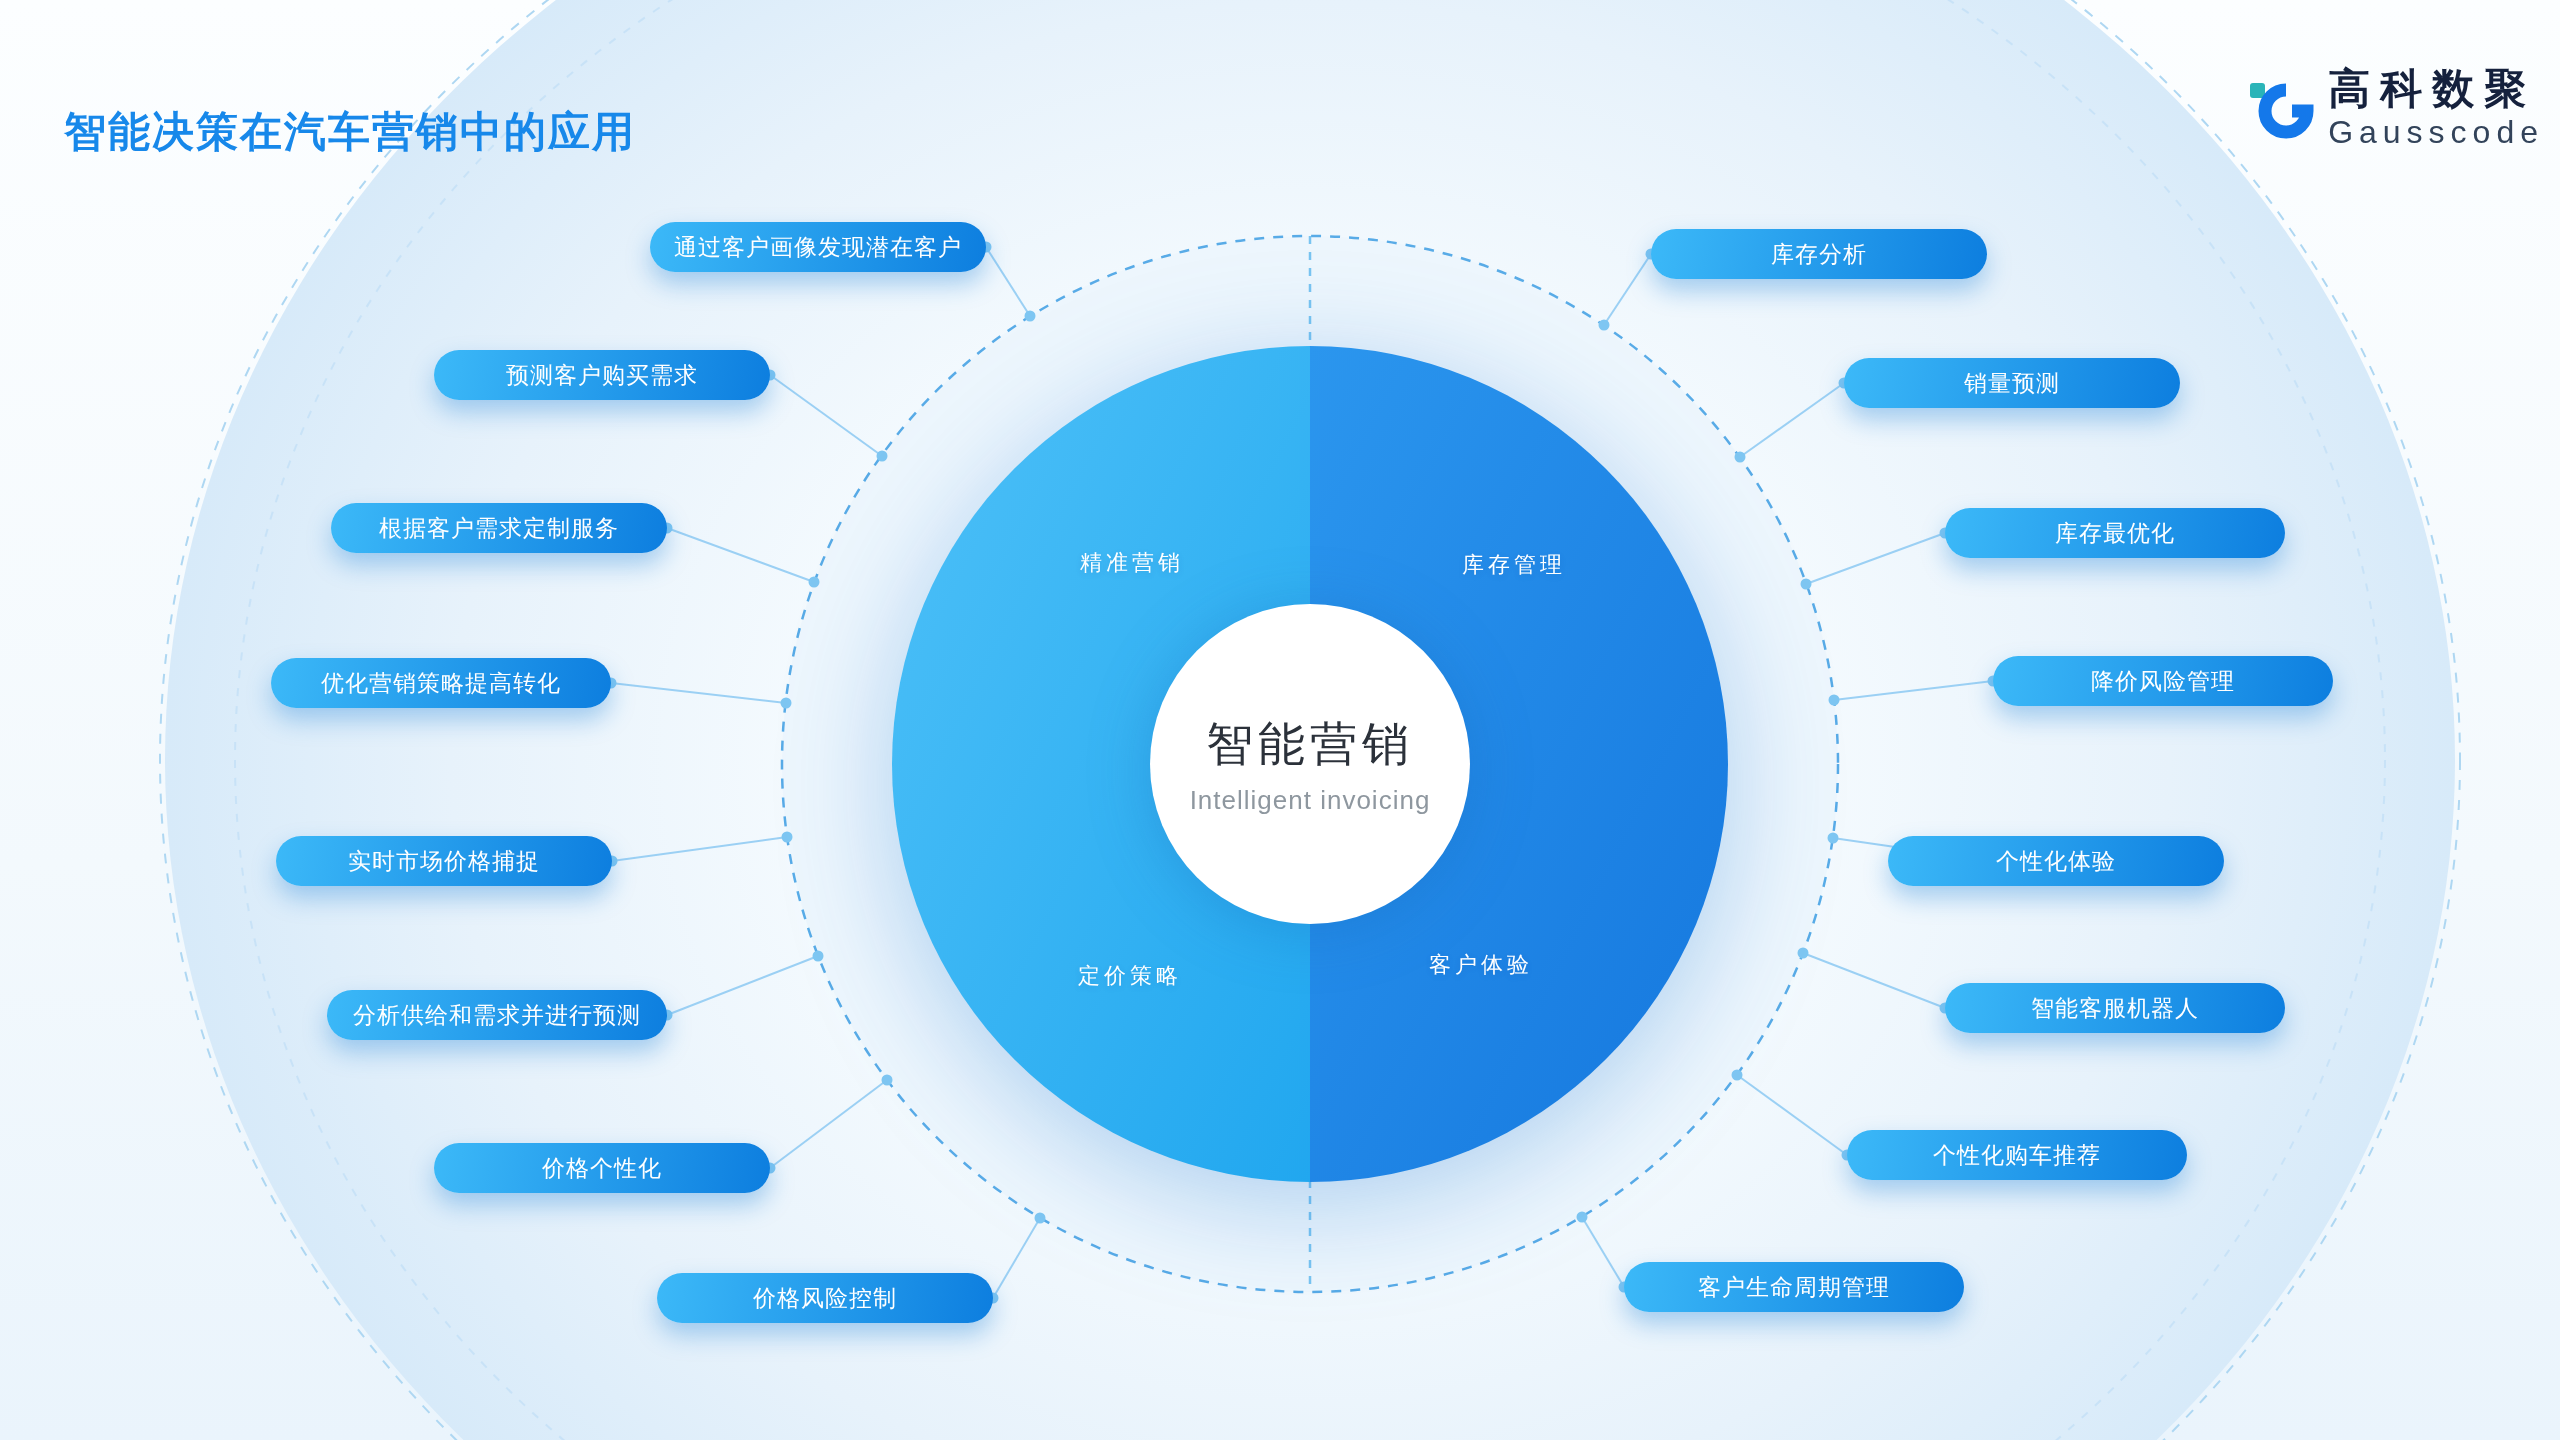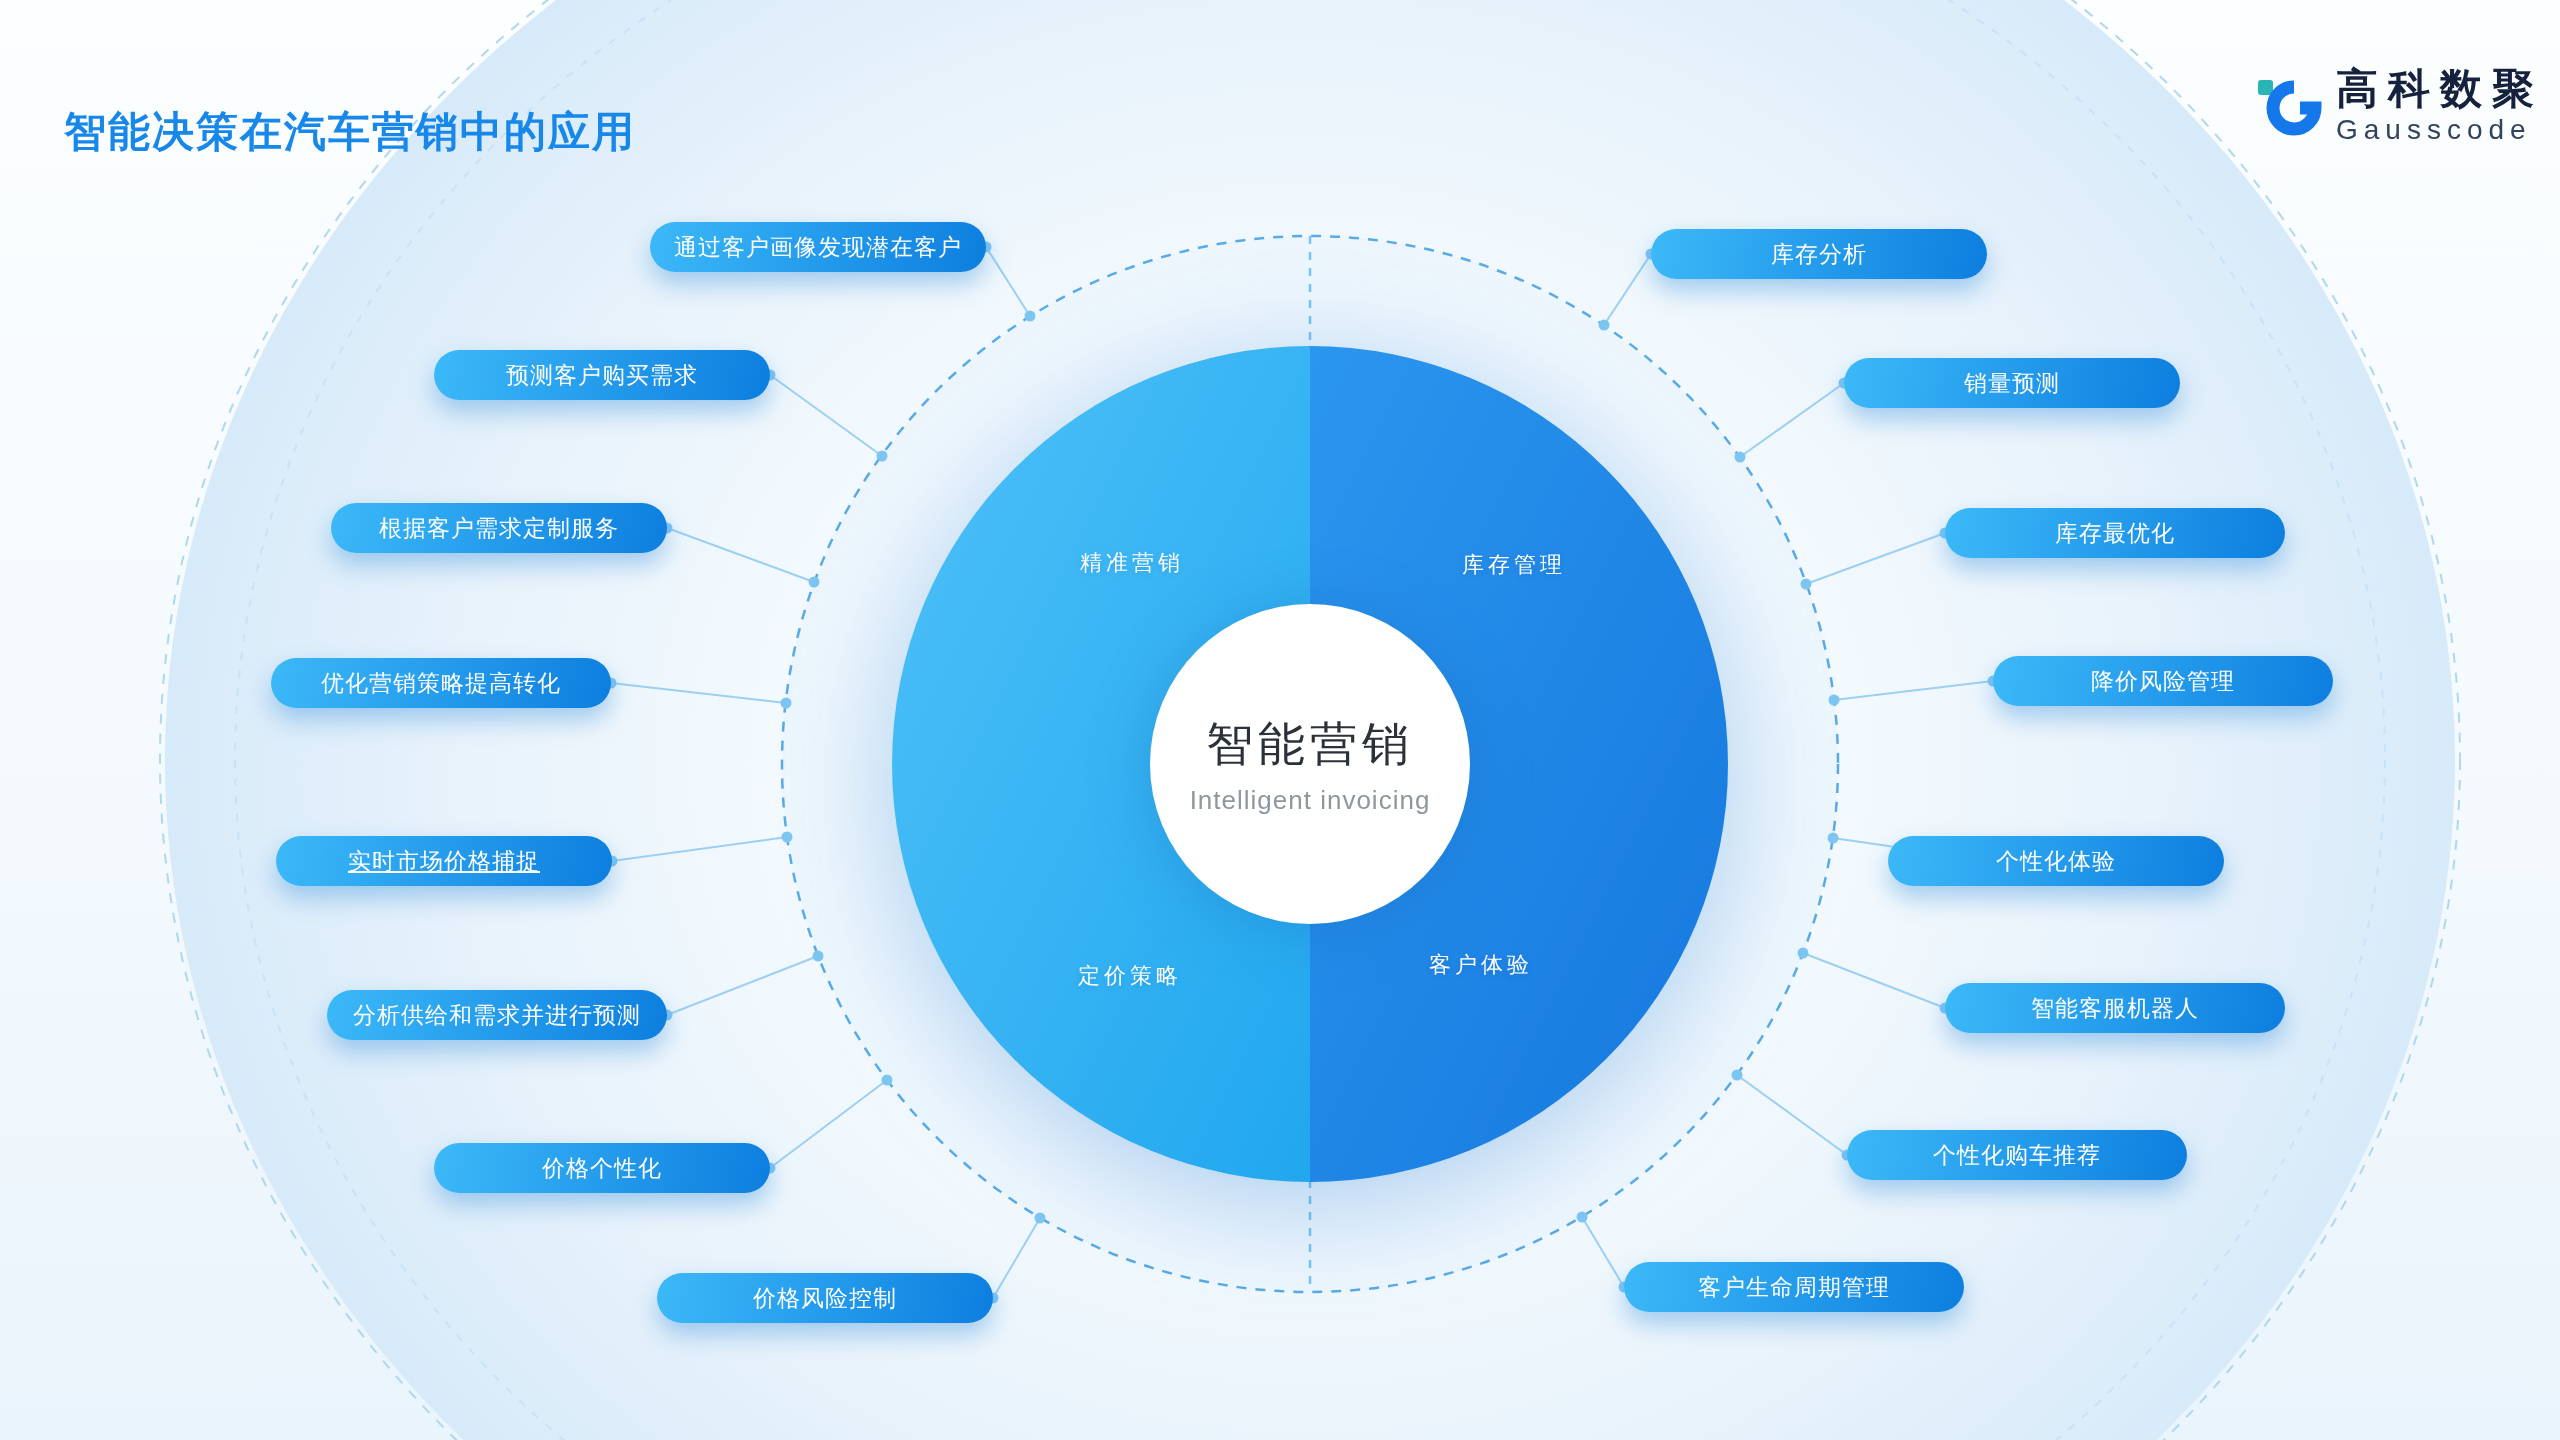--- a/index.html
+++ b/index.html
@@ -14,21 +14,21 @@
 
   .page-title {
     position:absolute; left:64px; top:104px;
     font-size:42px; font-weight:bold; letter-spacing:2px; color:#1788ea;
   }
 
   .brand { position:absolute; right:16px; top:66px; display:flex; align-items:center; gap:14px; }
   .brand-icon { width:64px; height:64px; }
   .brand-text { display:flex; flex-direction:column; align-items:flex-start; }
   .brand-name { font-size:42px; font-weight:bold; color:#15213d; letter-spacing:10px; line-height:1.1; }
-  .brand-sub { font-size:28px; color:#32435a; letter-spacing:6px; margin-top:2px; }
+  .brand-sub { font-size:32px; color:#32435a; letter-spacing:6px; margin-top:2px; }
 
   .quad {
     position:absolute; transform:translate(-50%,-50%);
     color:#ffffff; font-size:22px; letter-spacing:4px; font-weight:400;
     text-shadow:0 2px 6px rgba(0,60,140,0.15); white-space:nowrap;
   }
 
   .center-title {
     position:absolute; left:1310px; top:744px; transform:translate(-50%,-50%);
     font-size:47px; color:#2b313a; letter-spacing:5px; font-weight:400; white-space:nowrap;
@@ -158,21 +158,21 @@
   <div class="quad" style="left:1130px; top:976px;">定价策略</div>
   <div class="quad" style="left:1481px; top:965px;">客户体验</div>
 
   <div class="center-title">智能营销</div>
   <div class="center-sub">Intelligent invoicing</div>
 
   <div class="pill" style="left:650px; top:222px; width:336px;">通过客户画像发现潜在客户</div>
   <div class="pill" style="left:434px; top:350px; width:336px;">预测客户购买需求</div>
   <div class="pill" style="left:331px; top:503px; width:336px;">根据客户需求定制服务</div>
   <div class="pill" style="left:271px; top:658px; width:340px;">优化营销策略提高转化</div>
-  <div class="pill" style="left:276px; top:836px; width:336px;text-decoration:underline;">实时市场价格捕捉</div>
+  <div class="pill" style="left:276px; top:836px; width:336px;">实时市场价格捕捉</div>
   <div class="pill" style="left:327px; top:990px; width:340px;text-align:center;">分析供给和需求并进行预测</div>
   <div class="pill" style="left:434px; top:1143px; width:336px;">价格个性化</div>
   <div class="pill" style="left:657px; top:1273px; width:336px;">价格风险控制</div>
 
   <div class="pill" style="left:1651px; top:229px; width:336px;">库存分析</div>
   <div class="pill" style="left:1844px; top:358px; width:336px;">销量预测</div>
   <div class="pill" style="left:1945px; top:508px; width:340px;">库存最优化</div>
   <div class="pill" style="left:1993px; top:656px; width:340px;">降价风险管理</div>
   <div class="pill" style="left:1888px; top:836px; width:336px;">个性化体验</div>
   <div class="pill" style="left:1945px; top:983px; width:340px;">智能客服机器人</div>

